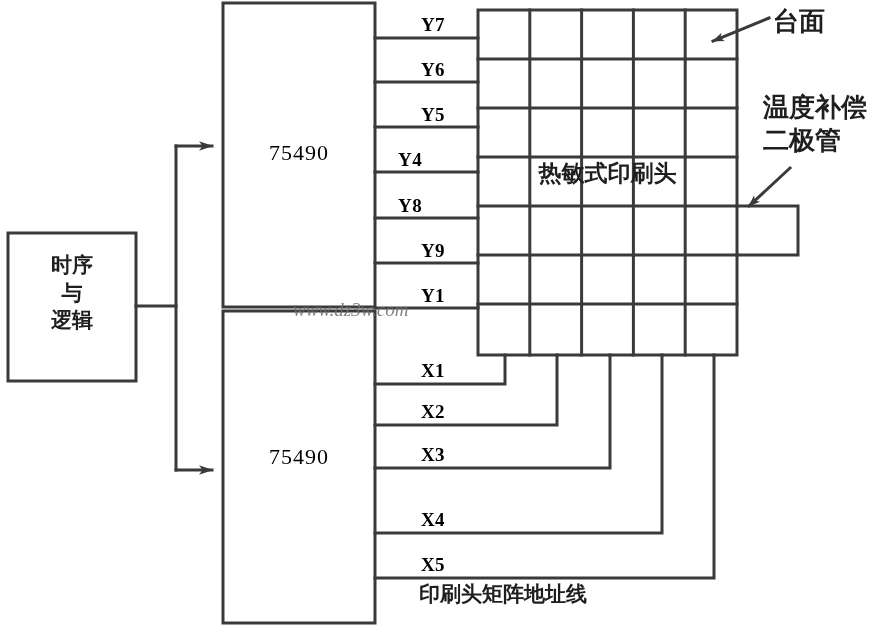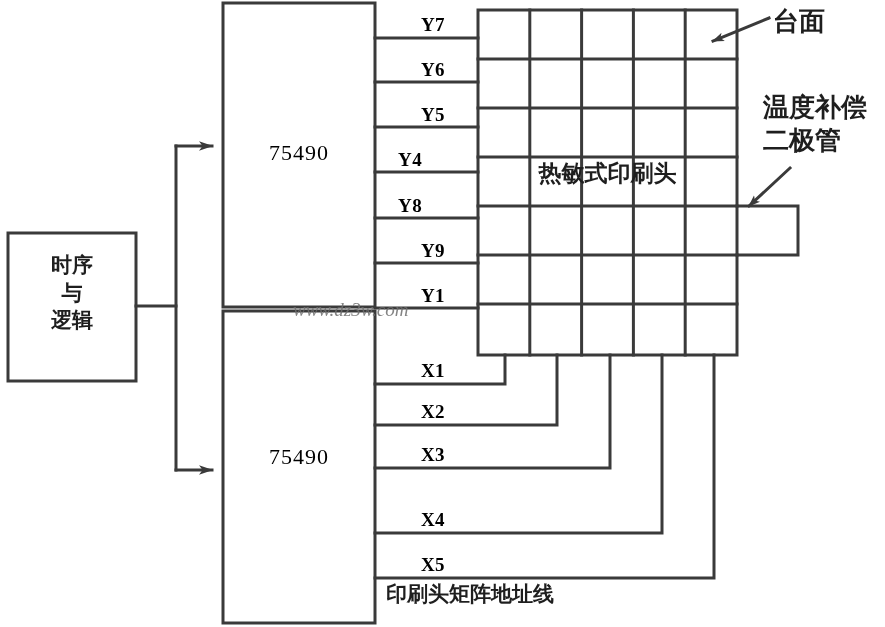--- a/index.html
+++ b/index.html
@@ -35,21 +35,21 @@
   }
   .box-cjk{font-size:21px;line-height:1.32;text-align:center;}
   .ann-cjk{font-size:26px;line-height:1.28;}
   .head-name{font-size:23px;text-align:center;line-height:1.35;}
   .head-en{
     font-family:"Liberation Serif", serif;
     font-weight:normal;
     font-size:19px;
     letter-spacing:1px;
   }
-  .bottom-cjk{font-size:21px;}
+  .bottom-cjk{font-size:21px;margin-left:33px;}
   .watermark{
     position:absolute;
     font-family:"Liberation Serif", serif;
     font-style:italic;
     font-size:19px;
     color:#6f6f6f;
     opacity:.85;
     white-space:nowrap;
   }
 </style>

